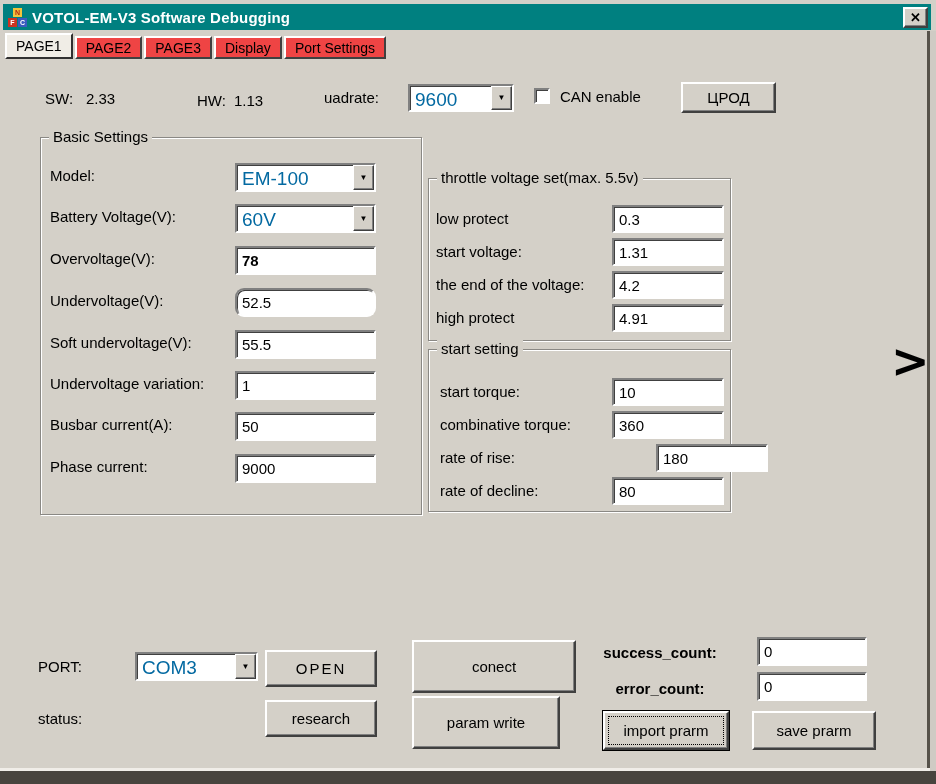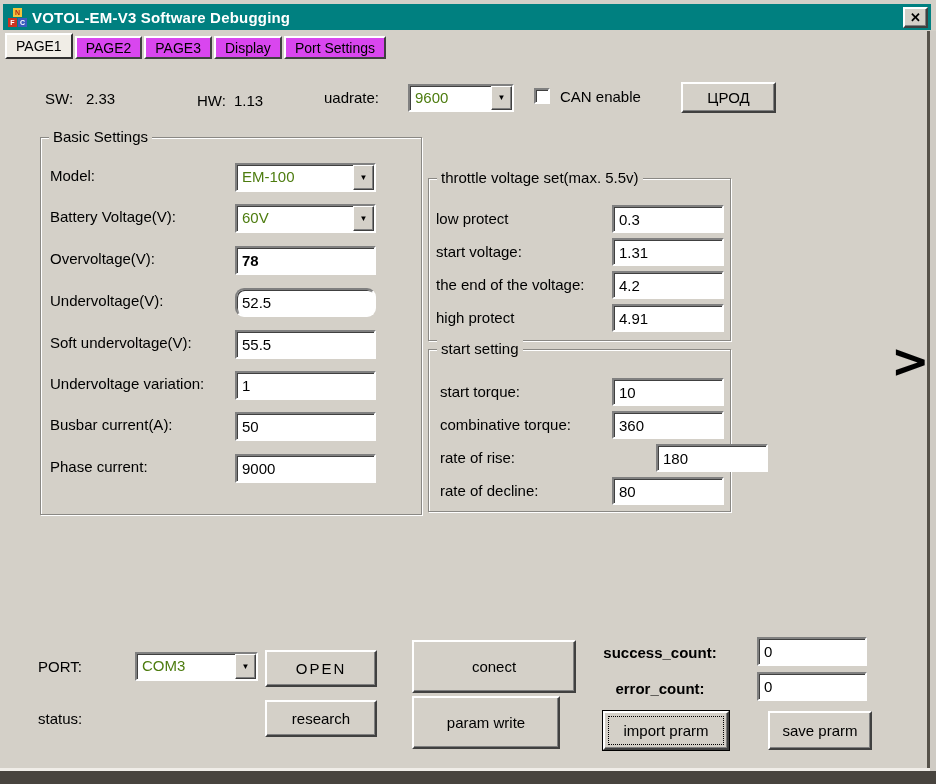--- a/index.html
+++ b/index.html
@@ -16,21 +16,21 @@
   .sq-f{left:0;top:10px;background:#cc3322;color:#ffffff;}
   .sq-c{left:10px;top:10px;background:#3a5cc0;color:#ffffff;}
   .title-text{color:#ffffff;font-weight:bold;font-size:15px;letter-spacing:.2px;}
   .close-btn{margin-left:auto;width:25px;height:21px;background:#d4d0c8;
     border:2px solid;border-color:#ffffff #404040 #404040 #ffffff;
     box-shadow:inset -1px -1px 0 #808080;display:flex;align-items:center;justify-content:center;
     font-weight:bold;font-size:13px;box-sizing:border-box;}
 
   
   .tabs{position:absolute;left:5px;top:33px;display:flex;align-items:flex-end;}
-  .tab{height:23px;background:#d946ef;border:2px solid;border-color:#ffffff #404040 #404040 #ffffff;
+  .tab{height:23px;background:#ef4444;border:2px solid;border-color:#ffffff #404040 #404040 #ffffff;
     padding:0 9px;margin-right:2px;display:flex;align-items:center;font-size:14px;
     box-sizing:border-box;white-space:nowrap;}
   .tab.active{height:26px;background:#f0ede6;border-color:#ffffff #303030 #303030 #ffffff;}
 
   .lbl{position:absolute;font-size:15px;color:#000;white-space:nowrap;}
   .lbl.right{text-align:center;font-weight:bold;}
 
   
   .btn{position:absolute;background:#d4d0c8;border:2px solid;
     border-color:#ffffff #404040 #404040 #ffffff;box-shadow:inset -1px -1px 0 #808080;
@@ -42,21 +42,21 @@
   
   .field{position:absolute;background:#ffffff;border:2px solid;
     border-color:#808080 #ffffff #ffffff #808080;box-shadow:inset 1px 1px 0 #404040;
     font-size:15px;font-family:"Liberation Sans",sans-serif;padding:0 0 0 5px;margin:0;
     box-sizing:border-box;color:#000;outline:none;}
 
   
   .combo{position:absolute;background:#ffffff;border:2px solid;
     border-color:#808080 #ffffff #ffffff #808080;box-shadow:inset 1px 1px 0 #404040;
     display:flex;box-sizing:border-box;}
-  .combo-text{flex:1;font-size:15px;padding:3px 0 0 5px;color:#4d7c0f;overflow:hidden;white-space:nowrap;}
+  .combo-text{flex:1;font-size:19px;padding:3px 0 0 5px;color:#0369a1;overflow:hidden;white-space:nowrap;}
   .combo-btn{width:19px;background:#d4d0c8;border:1px solid;
     border-color:#ffffff #404040 #404040 #ffffff;box-shadow:inset -1px -1px 0 #808080;
     display:flex;align-items:center;justify-content:center;flex:none;}
   .combo-btn .arrow{font-size:8px;color:#000;line-height:1;}
 
   
   .checkbox{position:absolute;width:16px;height:16px;background:#ffffff;border:2px solid;
     border-color:#808080 #ffffff #ffffff #808080;box-shadow:inset 1px 1px 0 #404040;
     box-sizing:border-box;}
 
@@ -218,21 +218,21 @@
 
   <div class="lbl right" style="left:598px;top:644px;width:124px">success_count:</div>
   <input class="field" style="left: 757px; top: 637px; width: 110px; height: 29px;" value="0">
 
   <div class="lbl right" style="left:598px;top:680px;width:124px">error_count:</div>
   <input class="field" style="left: 757px; top: 672px; width: 110px; height: 29px;" value="0">
 
   <div class="btn focused" style="left:603px;top:711px;width:126px;height:39px">
     <span>import prarm</span>
   </div>
-  <div class="btn" style="left:768px;top:711px;width:104px;height:39px">
+  <div class="btn" style="left:752px;top:711px;width:124px;height:39px">
     <span>save prarm</span>
   </div>
 
   <div class="edge edge-right-dark"></div>
   <div class="edge edge-right-light"></div>
   <div class="edge edge-bottom-light"></div>
   <div class="edge edge-bottom-dark"></div>
 
 </div>
 

